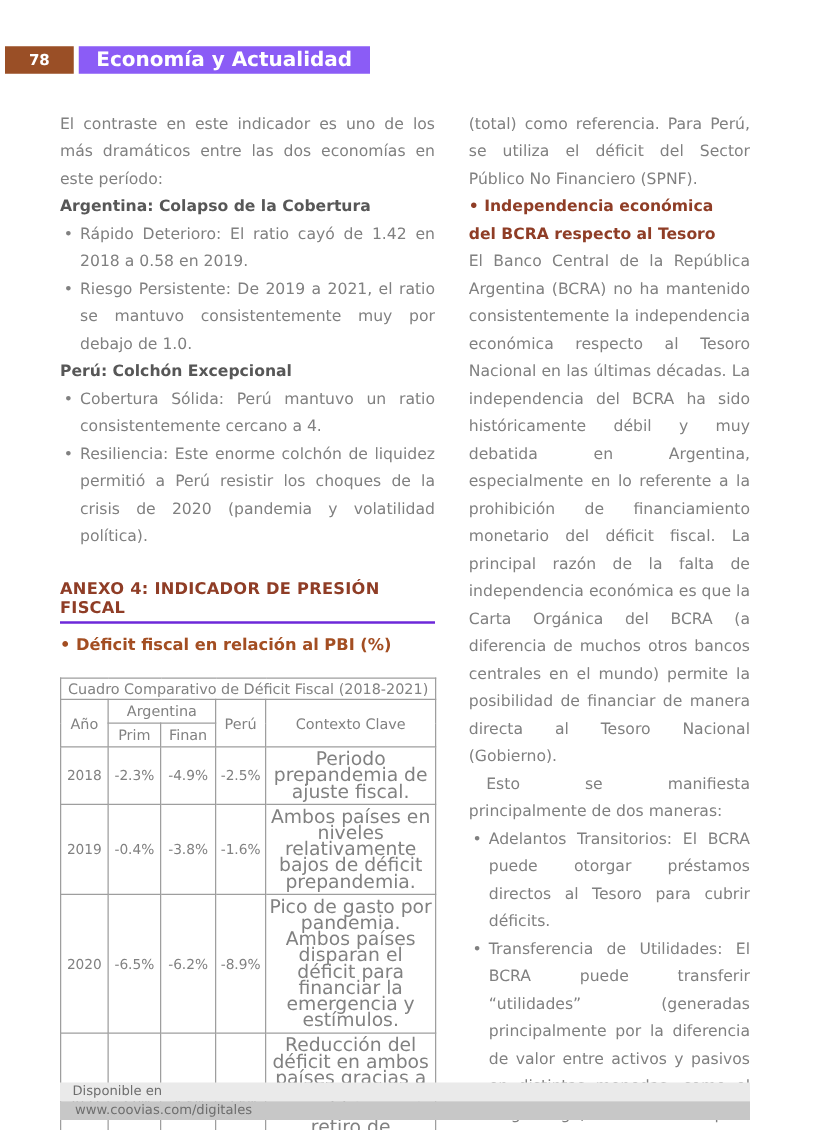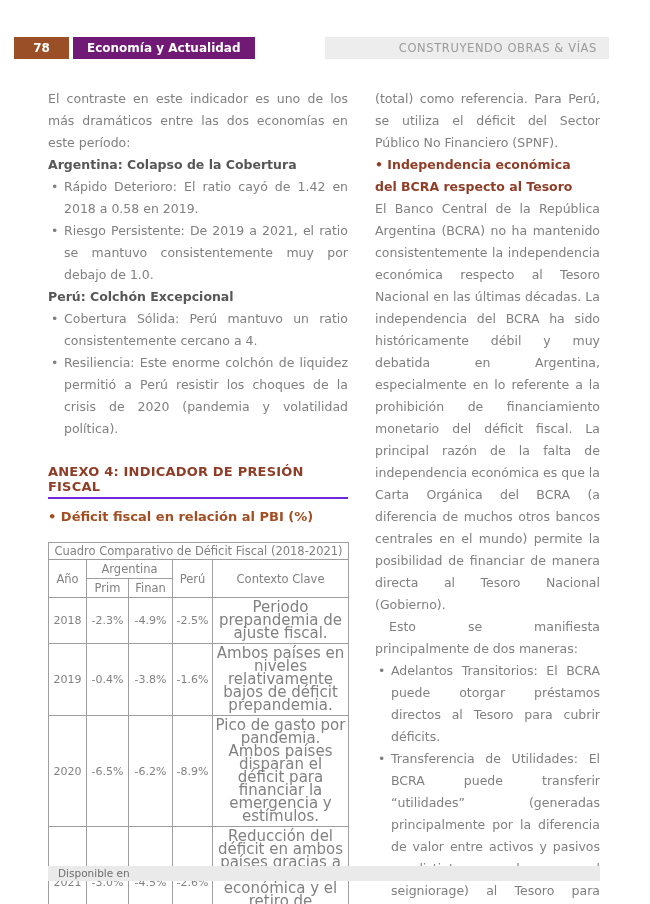--- a/index.html
+++ b/index.html
@@ -2,24 +2,24 @@
 <html><head>
 <meta charset="utf-8">
 <style>
   * { margin:0; padding:0; box-sizing:border-box; }
   html,body { background:#ffffff; }
   .page {
     position:relative; width:650px; height:904px; background:#ffffff;
     font-family:"DejaVu Sans","Liberation Sans",sans-serif; overflow:hidden;
   }
   
-  .header-bar { position:absolute; top:37px; left:14px; width:595px; height:22px; display:flex; align-items:flex-end; }
+  .header-bar { position:absolute; top:37px; left:4px; width:595px; height:22px; display:flex; align-items:flex-end; }
   .hb-pagenum { width:55px; background:#9a4f26; color:#fff; font-size:12px; font-weight:bold; text-align:center; line-height:22px; }
   .hb-gap { width:4px; background:#fff; }
-  .hb-section { background:#701a75; color:#fff; font-size:12px; font-weight:bold; line-height:22px; padding:0 14px; white-space:nowrap; }
+  .hb-section { background:#8b5cf6; color:#fff; font-size:16px; font-weight:bold; line-height:22px; padding:0 14px; white-space:nowrap; }
   .hb-block { width:62px; background:#d3d3d3; }
   .hb-strip { flex:1; background:#ededed; color:#9b9b9b; font-size:11.5px; line-height:22px; text-align:right; padding-right:12px; letter-spacing:0.6px; white-space:nowrap; }
   
   .content { position:absolute; top:88px; left:48px; width:552px; display:flex; }
   .col-left { width:300px; }
   .col-right { width:225px; margin-left:27px; }
   .body-text { color:#808080; font-size:12.5px; line-height:22px; text-align:justify; }
   .subhead { color:#575757; font-size:12.5px; font-weight:bold; line-height:22px; }
   ul.blist { list-style:none; }
   ul.blist li { display:flex; }
@@ -54,21 +54,20 @@
 
 <div class="page">
 
   <div class="header-bar">
     <div class="hb-pagenum">78</div>
     <div class="hb-gap"></div>
     <div class="hb-section">Economía y Actualidad</div>
     <div class="hb-gap"></div>
     <div class="hb-block"></div>
     <div class="hb-gap"></div>
-    <div class="hb-strip">CONSTRUYENDO OBRAS &amp; VÍAS</div>
   </div>
 
   <div class="content">
 
     <div class="col-left">
       <p class="body-text">El contraste en este indicador es uno de los más dramáticos entre las dos economías en este período:</p>
 
       <div class="subhead">Argentina: Colapso de la Cobertura</div>
       <ul class="blist">
         <li>
@@ -172,16 +171,17 @@
         </li>
       </ul>
     </div>
   </div>
 
   <div class="footer">
     <div class="ft-bar"></div>
     <div class="ft-gap"></div>
     <div class="ft-label">Disponible en</div>
     <div class="ft-gap"></div>
+    <div class="ft-url">www.coovias.com/digitales</div>
     <div class="ft-rest"></div>
   </div>
 
 </div>
 
 </body></html>

